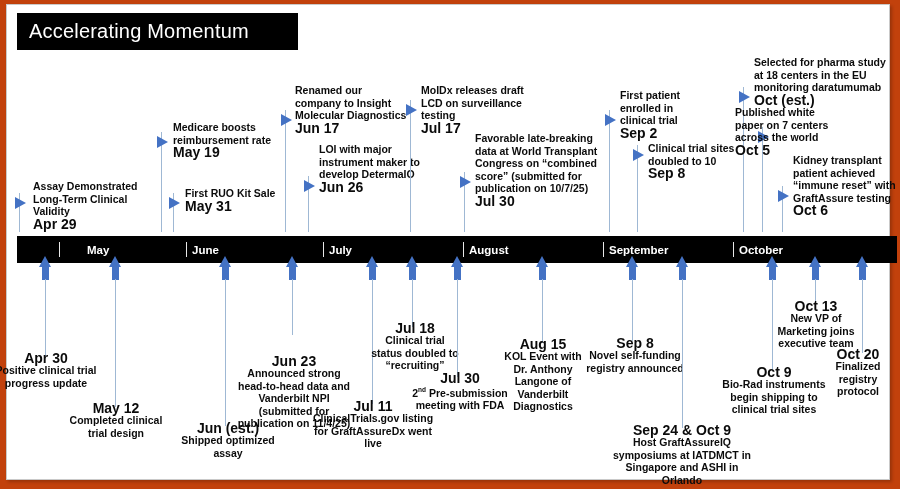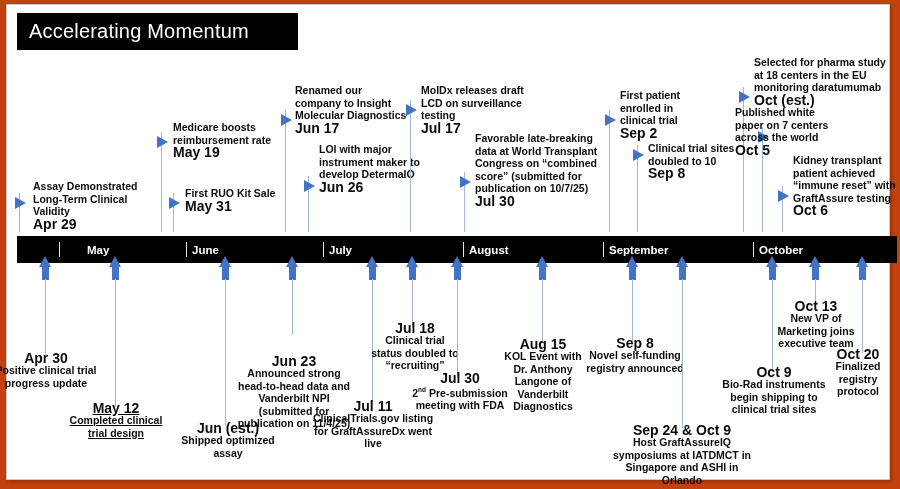--- a/index.html
+++ b/index.html
@@ -68,21 +68,21 @@
           <span>July</span>
         </div>
         <div class="month" style="left: 446px;">
           <span class="tick"></span>
           <span>August</span>
         </div>
         <div class="month" style="left: 586px;">
           <span class="tick"></span>
           <span>September</span>
         </div>
-        <div class="month" style="left: 736px;">
+        <div class="month" style="left: 716px;">
           <span class="tick"></span>
           <span>October</span>
         </div>
       </div>
 
     <div id="layer-months"></div>
     <div id="layer-above">
         <div class="conn" style="left: 12px; top: 188px; height: 39px;"></div>
         <div class="flag" style="left: 8px; top: 192px;"></div>
         <div class="blk above" style="left: 26px; top: 175px; width: 120px;">
@@ -164,21 +164,21 @@
         <div class="conn" style="left: 38px; top: 274px; height: 77px;"></div>
         <div class="blk below" style="left: -13px; top: 348px; width: 104px;">
           <div class="dt">Apr 30</div>
           <div class="ttl">Positive clinical trial progress update</div>
         </div>
         <div class="uparrow" style="left: 101.5px; top: 251px;">
           <div class="head"></div>
           <div class="stem"></div>
         </div>
         <div class="conn" style="left: 108px; top: 274px; height: 128px;"></div>
-        <div class="blk below" style="left: 60px; top: 398px; width: 98px; text-decoration: underline;">
+        <div class="blk below" style="left: 60px; top: 398px; width: 98px;">
           <div class="dt">May 12</div>
           <div class="ttl">Completed clinical trial design</div>
         </div>
         <div class="uparrow" style="left: 211.5px; top: 251px;">
           <div class="head"></div>
           <div class="stem"></div>
         </div>
         <div class="conn" style="left: 218px; top: 274px; height: 147px;"></div>
         <div class="blk below" style="left: 174px; top: 418px; width: 94px;">
           <div class="dt">Jun (est.)</div>

